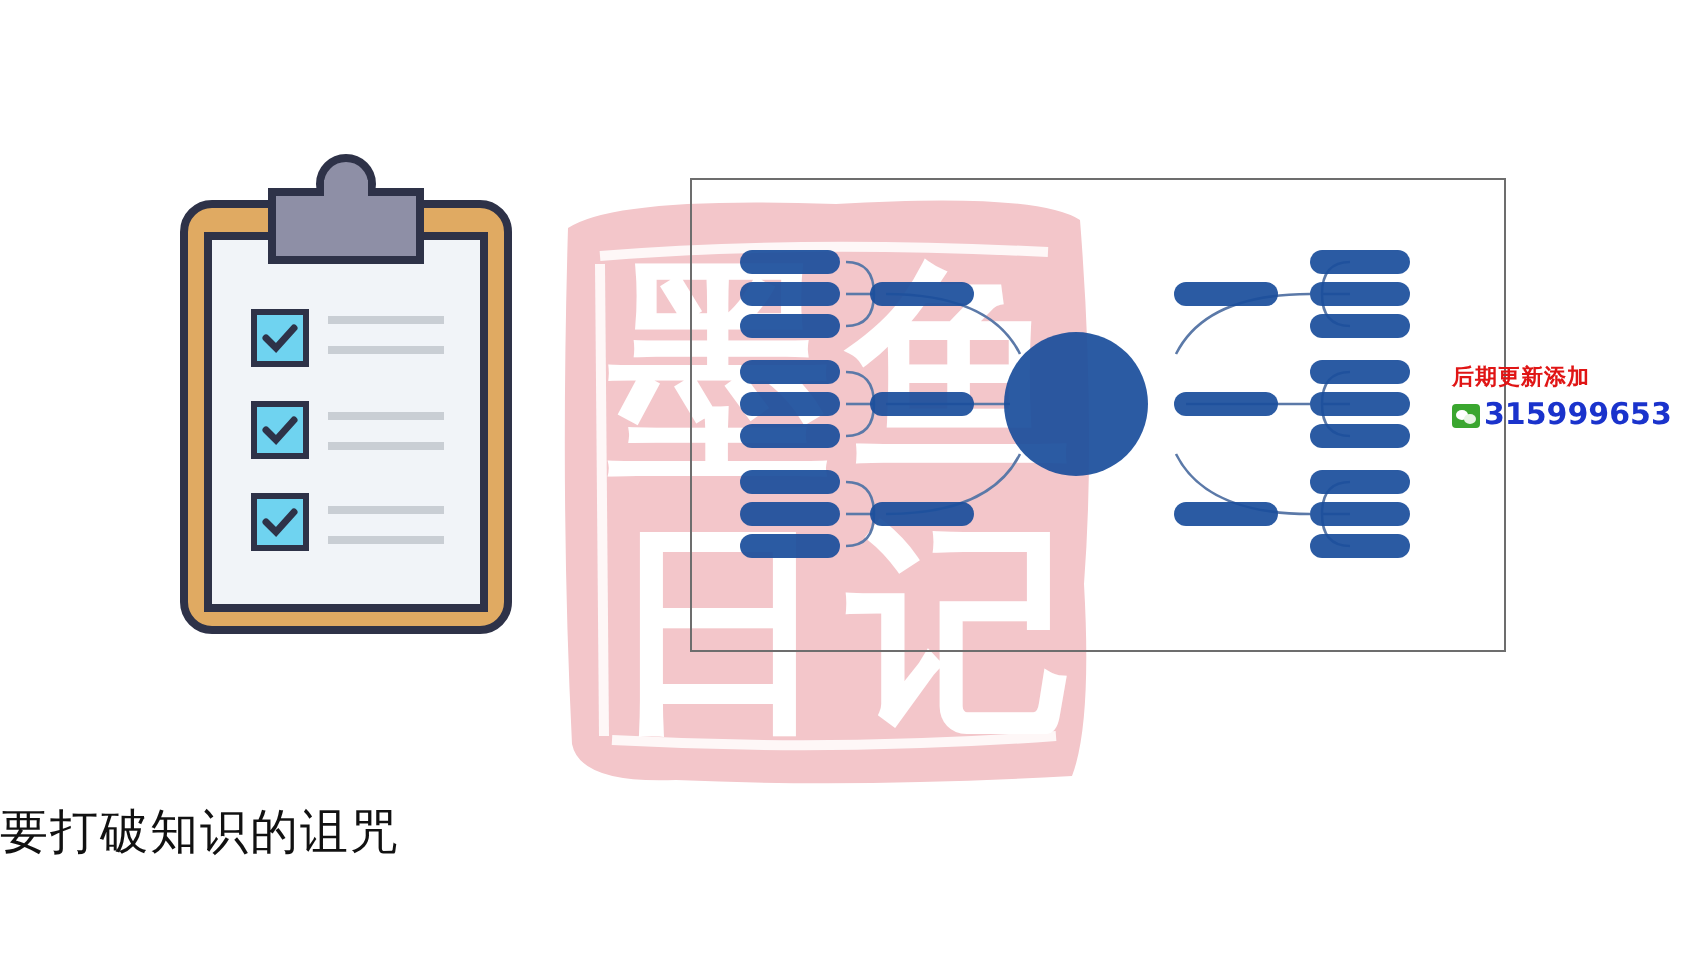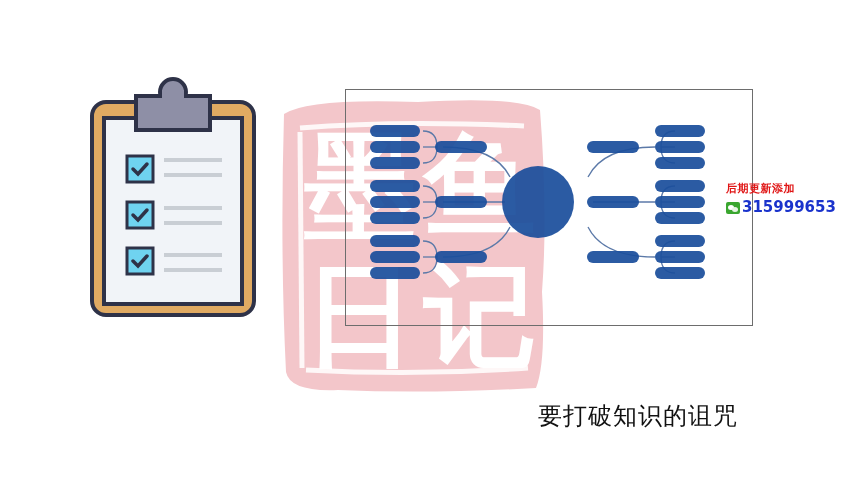--- a/index.html
+++ b/index.html
@@ -11,21 +11,21 @@
   #frame{left:345px;top:89px;width:408px;height:237px;border:1px solid #6d6d6d;box-sizing:border-box;}
   #mindmap{left:345px;top:89px;width:408px;height:237px;}
   #clipboard{left:88px;top:74px;width:170px;height:245px;}
   #promo{left:726px;top:180px;}
   #promo-title{color:#e01515;font-weight:bold;font-size:11px;line-height:18px;letter-spacing:0.5px;}
   #promo-line{display:flex;align-items:center;margin-top:1px;}
   #wechat-icon{width:14px;height:12px;background:#3aa62f;border-radius:2px;margin-right:2px;position:relative;}
   #wechat-icon::before{content:"";position:absolute;left:2px;top:3px;width:6px;height:5px;background:#fff;border-radius:50%;}
   #wechat-icon::after{content:"";position:absolute;left:6px;top:5px;width:6px;height:5px;background:#e8f5e5;border-radius:50%;}
   #promo-number{color:#1a33cc;font-weight:bold;font-size:15px;line-height:17px;}
-  #caption{left:0;top:400px;width:738px;text-align:right;font-size:24px;color:#111;letter-spacing:1px;}
+  #caption{left:0;top:400px;width:738px;text-align:left;font-size:24px;color:#111;letter-spacing:1px;}
 </style>
 </head>
 <body>
 
 <svg id="seal" class="abs" viewBox="0 0 270 305">
   <path d="M6,22 Q30,6 140,10 Q240,4 262,18 Q270,120 264,200 Q268,270 258,296 Q150,302 60,298 Q12,300 8,280 Q2,160 6,22 Z" fill="#f3c6ca"></path>
   <path d="M22,36 Q120,28 246,34" stroke="#ffffff" stroke-width="5" fill="none" opacity="0.85"></path>
   <path d="M22,40 L24,276" stroke="#ffffff" stroke-width="5" fill="none" opacity="0.85"></path>
   <path d="M28,278 Q140,284 250,276" stroke="#ffffff" stroke-width="5" fill="none" opacity="0.85"></path>
 </svg>

